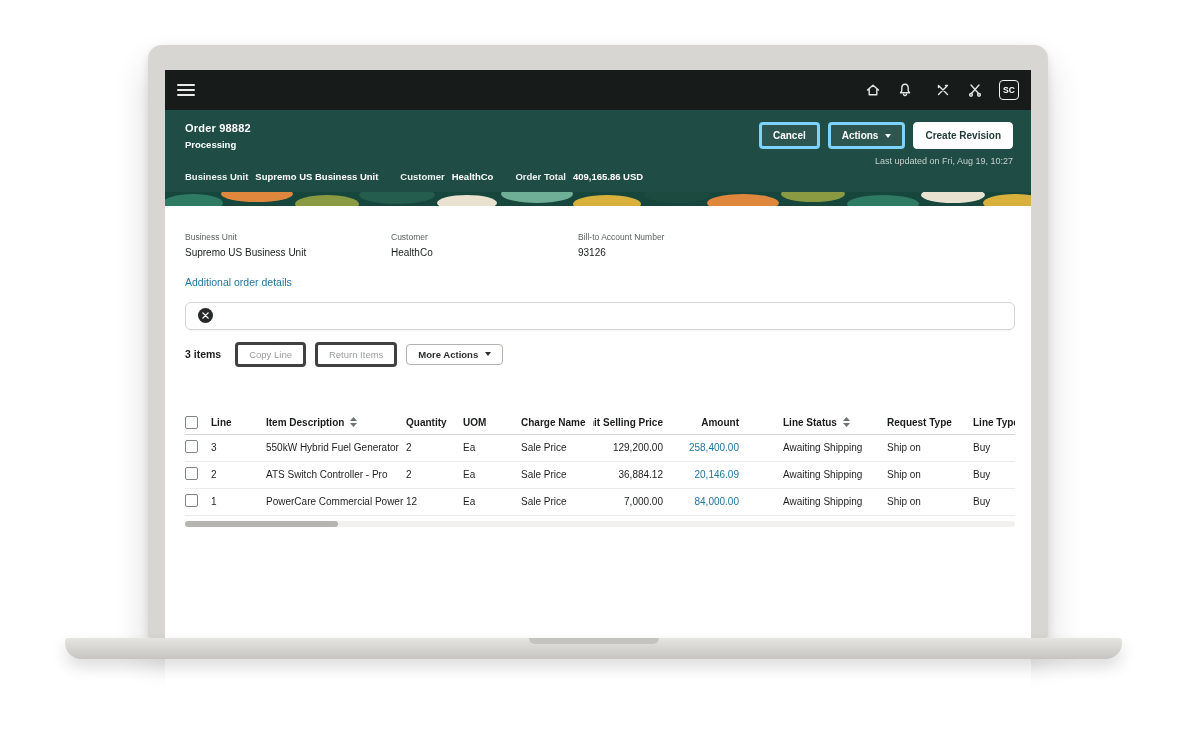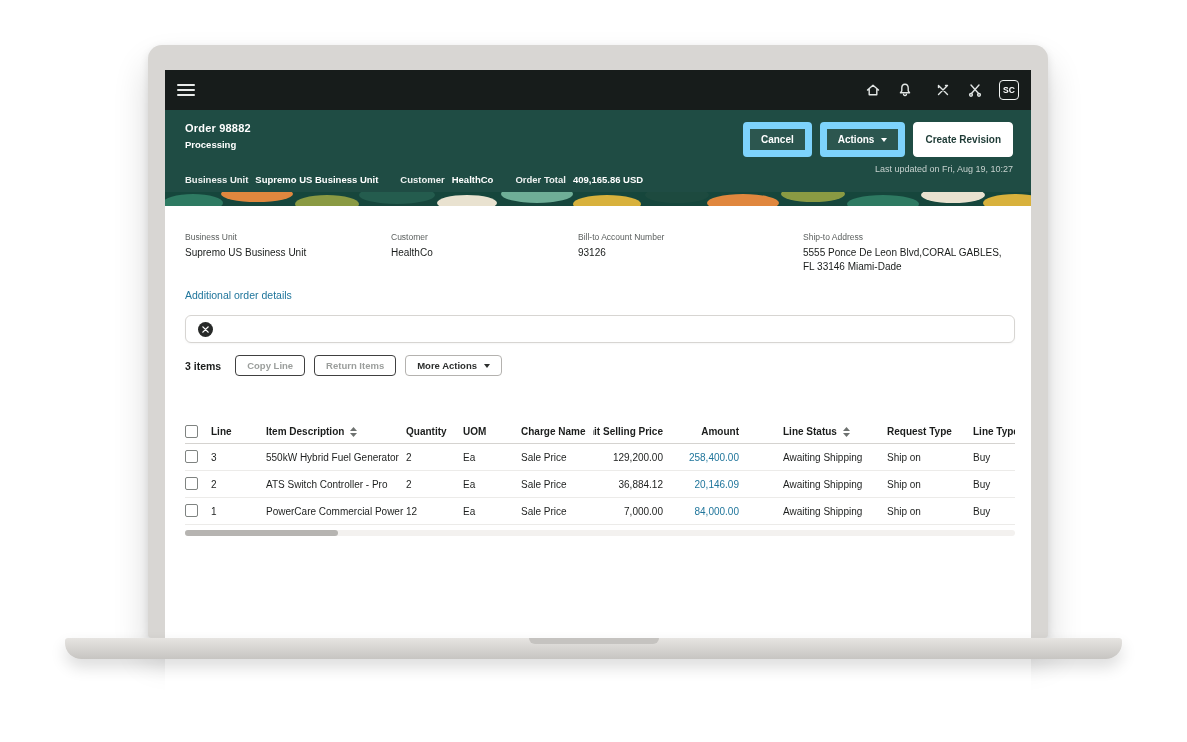--- a/index.html
+++ b/index.html
@@ -36,21 +36,21 @@
   
   .order-header { height:82px; flex:none; background:var(--header-bg,#1f4c44); color:#fff;
     padding:12px 18px 10px 20px; display:flex; flex-direction:column; justify-content:space-between; }
   .oh-row1 { display:flex; align-items:flex-start; }
   .oh-title { font-size:11px; font-weight:700; letter-spacing:.2px; }
   .oh-status { font-size:9.5px; font-weight:700; margin-top:5px; }
   .oh-actions { margin-left:auto; text-align:right; }
   .oh-buttons { display:flex; gap:8px; justify-content:flex-end; }
   .btn { border-radius:4px; font-size:10px; font-weight:700; padding:5px 11px; cursor:pointer;
     display:inline-flex; align-items:center; white-space:nowrap; }
-  .btn-dark { background:rgba(255,255,255,.06); border:7px solid #7dd3fc; color:#fff; }
+  .btn-dark { background:rgba(255,255,255,.06); border:3px solid #7dd3fc; color:#fff; }
   .btn-light { background:var(--primary-button-bg,#fff); border:1px solid #fff; color:var(--primary-button-text,#1d3a35); }
   .caret { width:0; height:0; border-left:3.5px solid transparent; border-right:3.5px solid transparent;
     border-top:4px solid currentColor; display:inline-block; margin-left:7px; }
   .last-updated { font-size:9px; color:#c6d1ce; margin-top:7px; }
   .oh-summary { display:flex; gap:22px; font-size:9.5px; }
   .oh-summary .pair { display:flex; gap:7px; align-items:baseline; }
   .oh-summary .lbl { font-weight:600; opacity:.92; }
   .oh-summary .val { font-weight:700; }
 
   
@@ -74,21 +74,21 @@
     font-family:"Liberation Sans","DejaVu Sans",sans-serif; }
   .filter-box input::placeholder { color:#8d918f; }
   .clear-btn { width:15px; height:15px; border-radius:50%; background:#272928; flex:none;
     display:flex; align-items:center; justify-content:center; cursor:pointer; }
   .clear-btn svg { width:7px; height:7px; stroke:#fff; stroke-width:1.6; stroke-linecap:round; }
 
   .toolbar { margin-top:12px; display:flex; align-items:center; gap:9px; }
   .items-count { font-size:10.5px; font-weight:700; margin-right:5px; color:#1b1d1c; }
   .tbtn { background:#fff; border-radius:4px; font-size:9.5px; padding:4px 11px; cursor:pointer;
     display:inline-flex; align-items:center; white-space:nowrap; }
-  .tbtn.disabled { color:#9b9e9c; border:1px solid #404040; font-weight:700; cursor:default; }
+  .tbtn.disabled { color:#9b9e9c; border:3px solid #404040; font-weight:400; cursor:default; }
   .tbtn.enabled { color:#2c2e2d; border:1px solid #b4b2af; font-weight:700; }
 
   
   .table { margin-top:44px; }
   .thead, .tr { display:flex; align-items:center; }
   .thead { height:24px; border-bottom:1px solid #d5d3d0; }
   .tr { height:27px; border-bottom:1px solid #ecebe9; }
   .th { font-size:10px; font-weight:700; color:#1b1d1c; display:flex; align-items:center; }
   .td, .th { white-space:nowrap; overflow:hidden; padding-right:16px; }
   .td { font-size:10px; color:#1d1f1e; }
@@ -212,24 +212,20 @@
             <div class="fvalue">Supremo US Business Unit</div>
           </div>
           <div class="field f2">
             <div class="flabel">Customer</div>
             <div class="fvalue">HealthCo</div>
           </div>
           <div class="field f3">
             <div class="flabel">Bill-to Account Number</div>
             <div class="fvalue">93126</div>
           </div>
-          <div class="field f4">
-            <div class="flabel">Ship-to Address</div>
-            <div class="fvalue">5555 Ponce De Leon Blvd,CORAL GABLES, FL 33146 Miami-Dade</div>
-          </div>
         </div>
 
         <span class="more-link">Additional order details</span>
 
         <div class="filter-box">
           <div class="clear-btn">
             <svg viewBox="0 0 8 8">
                 <path d="M1 1 L7 7 M7 1 L1 7"></path>
               </svg>
           </div>

